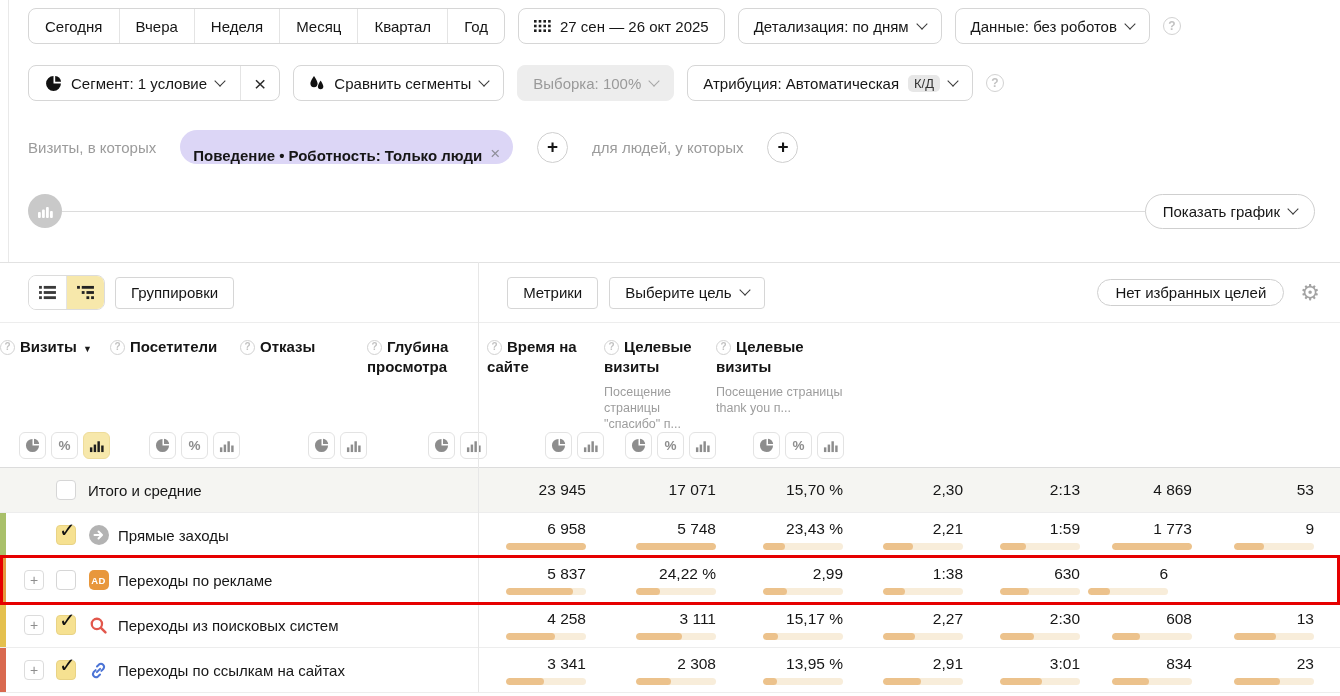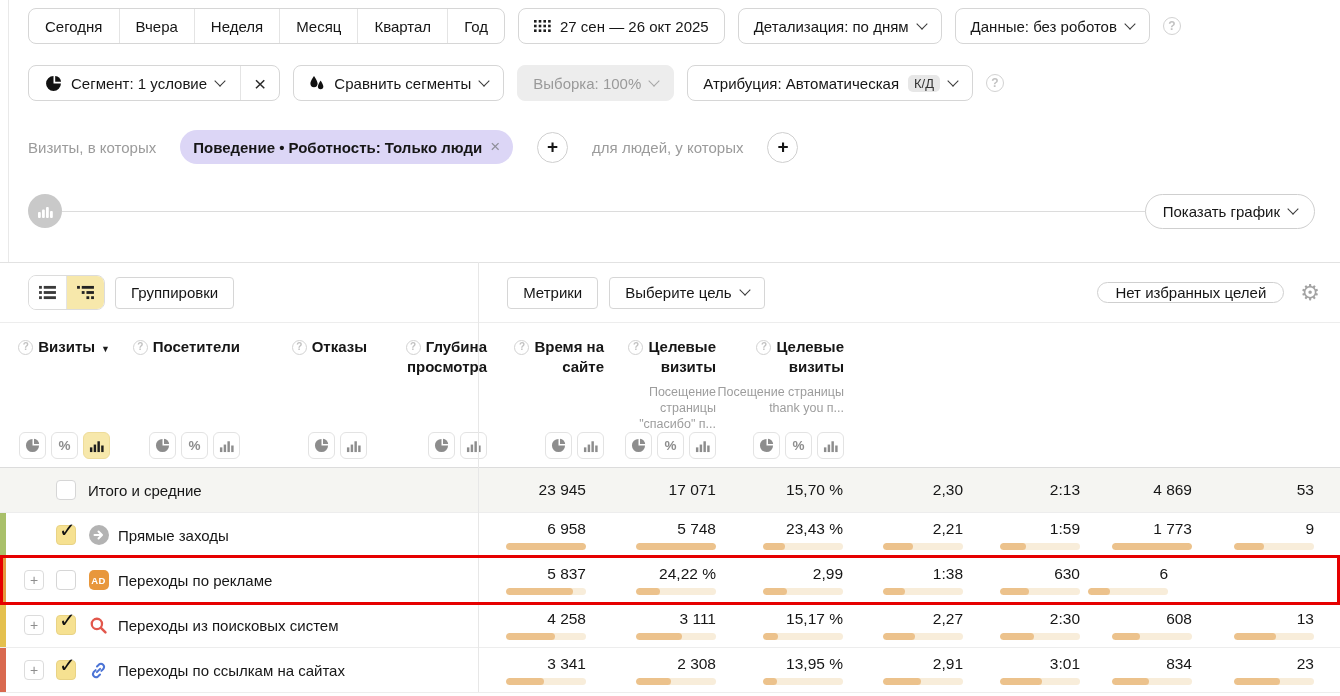--- a/index.html
+++ b/index.html
@@ -20,21 +20,21 @@
   .qmark{width:18px;height:18px;border:1.5px solid #d2d2d2;border-radius:50%;color:#c2c2c2;
          display:inline-flex;align-items:center;justify-content:center;font-size:12px;font-weight:700;box-sizing:border-box;flex:none;cursor:pointer}
   .qmark.sm{width:15px;height:15px;font-size:10px;margin-right:5px;vertical-align:2px}
   .xmark{font-size:21px;color:#2b2b2b;line-height:1}
   .badge{background:#e7e7e7;border-radius:5px;padding:1px 6px;font-size:13px;color:#333}
   
   .bar1{position:absolute;left:28px;top:8px;display:flex;align-items:center;gap:13px}
   .bar2{position:absolute;left:28px;top:65px;display:flex;align-items:center;gap:13px}
   .fbar{position:absolute;left:28px;top:130px;display:flex;align-items:center;gap:24px}
   .gray-lbl{color:#9b9b9b;font-size:15px}
-  .chip{display:inline-flex;align-items:center;gap:8px;height:34px;border-radius:17px;background:#dcd6f6;
+  .chip{display:inline-flex;align-items:flex-end;gap:8px;height:34px;border-radius:17px;background:#dcd6f6;
         padding:0 13px;font-size:15px;cursor:pointer}
   .chip .x{color:#8f8f9a;font-size:17px;cursor:pointer}
   .pluscirc{width:31px;height:31px;border:1px solid #cfcfcf;border-radius:50%;display:inline-flex;
             align-items:center;justify-content:center;font-size:19px;font-weight:600;cursor:pointer;box-sizing:border-box;background:#fff}
   
   .gcirc{position:absolute;left:28px;top:194px;width:34px;height:34px;border-radius:50%;background:#c9c9c9;
          display:flex;align-items:center;justify-content:center;cursor:pointer}
   .gline{position:absolute;left:62px;top:211px;width:1093px;height:1px;background:#dcdcdc}
   .pill{display:inline-flex;align-items:center;gap:9px;height:35px;border:1px solid #cfcfcf;border-radius:18px;
         padding:0 17px;background:#fff;font-size:15px;cursor:pointer;box-sizing:border-box;white-space:nowrap}
@@ -48,21 +48,21 @@
   .vt{width:37px;display:flex;align-items:center;justify-content:center;background:#fff;cursor:pointer;border-left:1px solid #e4e4e4}
   .vt:first-child{border-left:none}
   .vt.active{background:#f7e8ab}
   .btn.h33{height:32px;border-radius:4px}
   .gear{font-size:22px;color:#a3a3a3;margin-left:16px;cursor:pointer;line-height:1}
   .cols{display:grid;grid-template-columns:110px 130px 127px 120px 117px 112px 146px}
   .tbl-head{display:flex;height:145px;border-bottom:1px solid #dcdcdc;box-sizing:border-box}
   .th-left{width:478px;box-sizing:border-box;padding:14px 20px 0 28px}
   .dim-title{font-weight:700;font-size:15.5px;line-height:21px;width:445px}
   .th-right{width:862px;display:flex;flex-direction:column;justify-content:space-between}
-  .col-h{padding-top:14px;text-align:right;font-weight:700;font-size:15px;line-height:20px}
+  .col-h{padding-top:14px;text-align:left;font-weight:700;font-size:15px;line-height:20px}
   .col-h .sub{font-weight:400;color:#9d9d9d;font-size:12.5px;line-height:16px;margin-top:7px}
   .col-h:last-child{padding-right:18px}
   .sortv{font-size:9px;margin-left:6px;color:#1c1c1c}
   .tgl-row{align-items:center;padding-bottom:10px}
   .tgl-cell{display:flex;justify-content:flex-end;align-items:center}
   .tgl-cell:last-child{padding-right:18px}
   .tgl{width:27px;height:27px;border:1px solid #e3e3e3;border-radius:6px;display:inline-flex;align-items:center;
        justify-content:center;color:#8d8d8d;background:#fff;margin-left:5px;cursor:pointer;box-sizing:border-box}
   .tgl.active{background:#f7e8ab;border-color:#eedc9a;color:#1d1d1d}
   .tgl .pct{font-size:13.5px;font-weight:600}
@@ -228,21 +228,21 @@
     <div class="btn h33" style="margin-left:10px">
       <span>Группировки</span>
     </div>
     <div class="btn h33" style="margin-left:273px">
       <span>Метрики</span>
     </div>
     <div class="btn h33" style="margin-left:11px">
       <span>Выберите цель</span>
       <span class="chev"></span>
     </div>
-    <div class="pill" style="margin-left:auto;height:21px">
+    <div class="pill" style="margin-left:auto;height:27px">
       <span>Нет избранных целей</span>
     </div>
     <span class="gear">⚙</span>
   </div>
 
   <div class="tbl-head">
     <div class="th-right">
       <div class="cols" id="col-headers">
           <div class="col-h"><span class="qmark sm">?</span><span>Визиты</span><span class="sortv">▼</span></div>
           <div class="col-h"><span class="qmark sm">?</span><span>Посетители</span></div>

